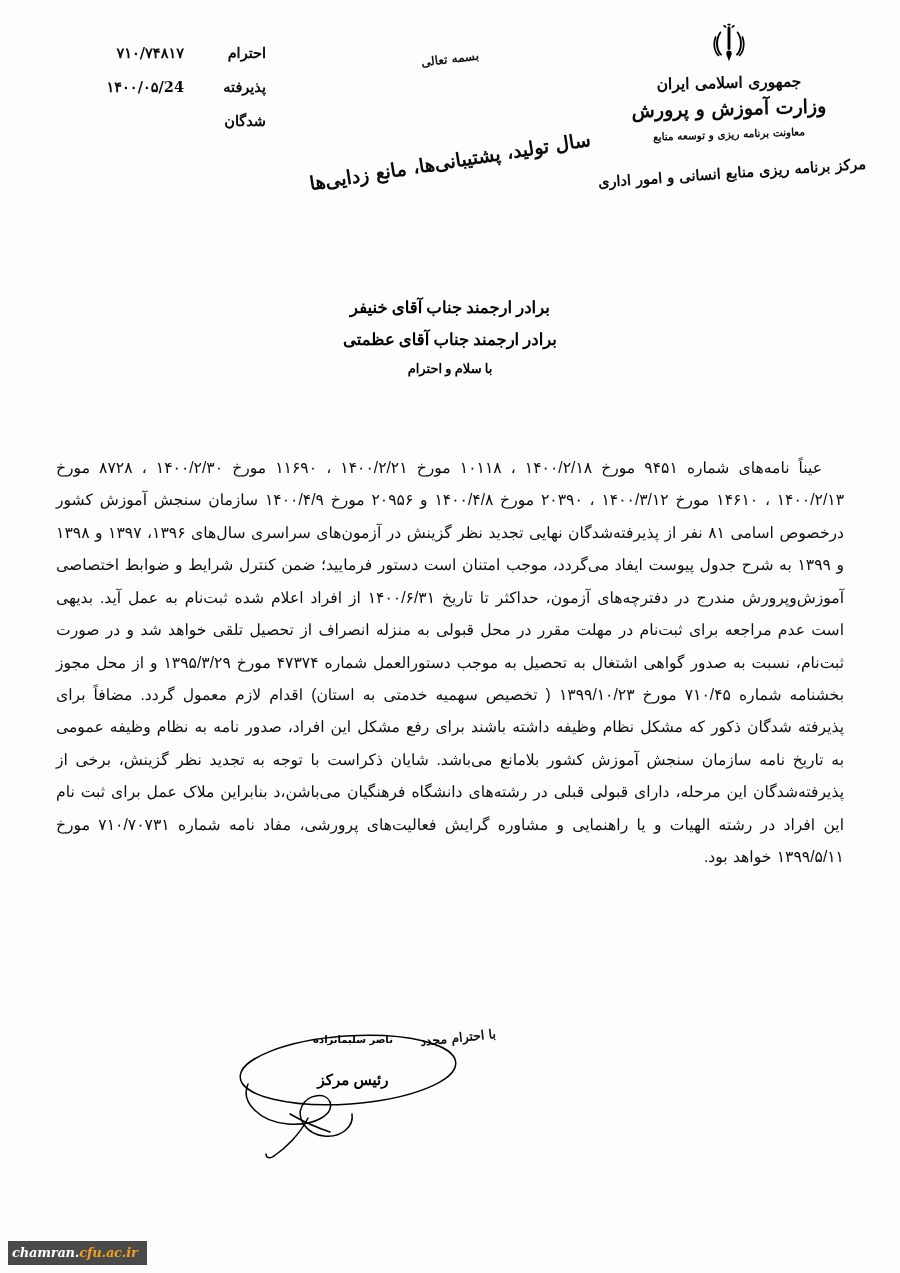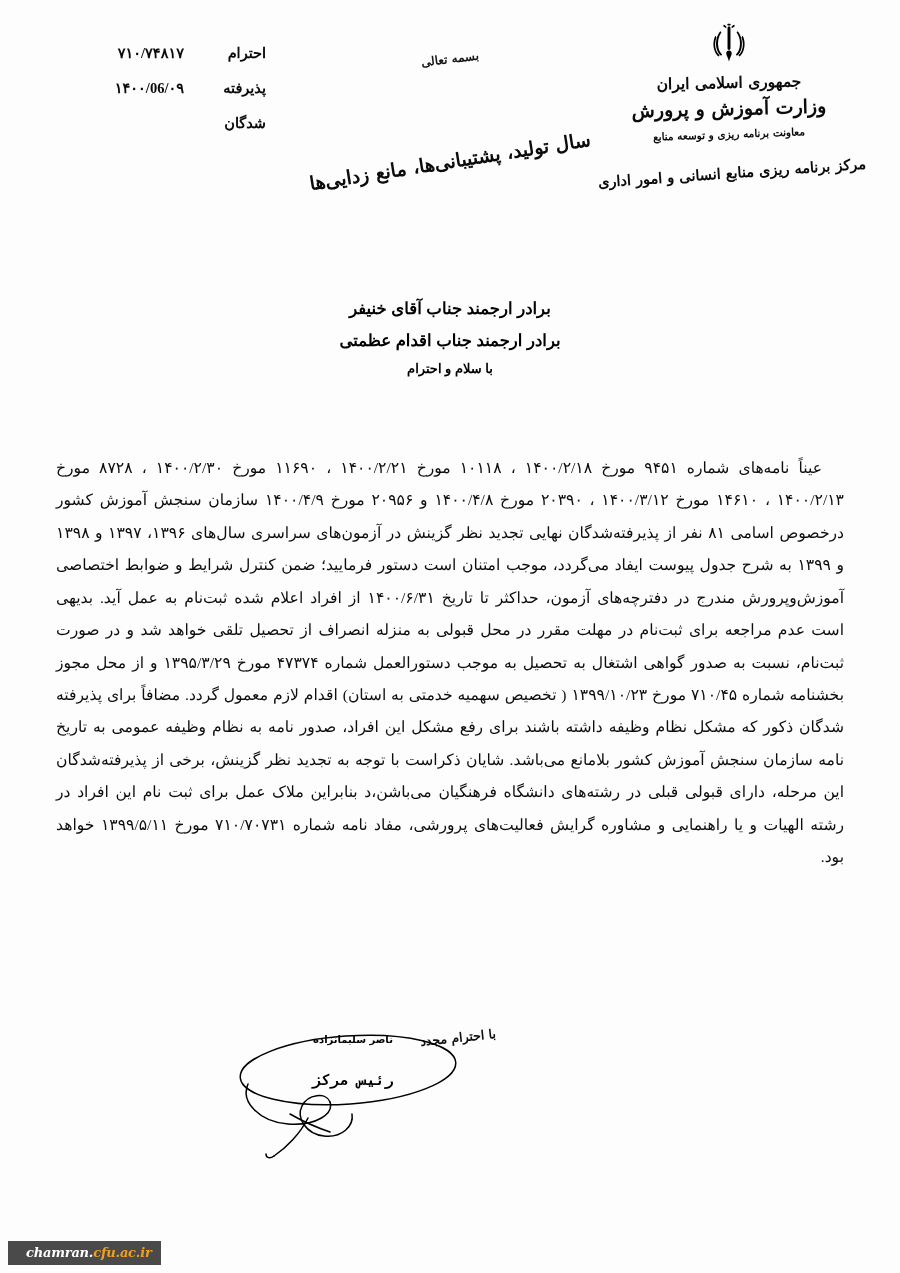--- a/index.html
+++ b/index.html
@@ -81,21 +81,20 @@
   .meta-label {
     width: 74px;
     text-align: right;
     letter-spacing: 0.5px;
   }
   .meta-value {
     text-align: right;
     padding-right: 8px;
     direction: ltr;
     unicode-bidi: embed;
-    font-family: Liberation Serif, serif;
   }
   .meta-row.single { display: block; text-align: right; }
   .meta-row.single .meta-label { width: auto; display: inline-block; }
 
   
   .basmala {
     position: absolute;
     top: 52px;
     left: 0; right: 0;
     margin: 0 auto;
@@ -125,39 +124,39 @@
   
   .addressee {
     position: absolute;
     top: 292px;
     right: 60px;
     left: 60px;
     text-align: center;
     direction: rtl;
   }
   .addr-line {
-    font-family: Liberation Sans, sans-serif;
+    font-family: Liberation Serif, serif;
     font-weight: 700;
     color: #000;
     line-height: 1.95;
     font-size: 15.5px;
   }
   .addr-name  { font-size: 16.5px; }
   .addr-title { font-size: 15px; }
   .addr-greet { font-size: 13px; }
 
   
   .body-text {
     position: absolute;
     top: 452px;
     right: 56px;
     left: 56px;
     direction: rtl;
     text-align: justify;
-    font-family: Liberation Serif, serif;
+    font-family: Liberation Sans, sans-serif;
     font-size: 15.6px;
     line-height: 2.08;
     color: #0d0d0d;
     word-spacing: 1px;
   }
   .body-text p { margin: 0; text-indent: 22px; }
 
   
   .sig-block {
     position: absolute;
@@ -187,21 +186,21 @@
     z-index: 3;
   }
   .sig-name {
     font-family: "DejaVu Sans", "Liberation Sans", sans-serif;
     font-weight: 700;
     font-size: 10px;
     color: #000;
     line-height: 1.1;
   }
   .sig-role {
-    font-family: Liberation Mono, monospace;
+    font-family: Liberation Sans, sans-serif;
     font-weight: 700;
     font-size: 15px;
     color: #000;
     margin-top: 26px;
     letter-spacing: 1px;
   }
   .sig-scribble {
     position: absolute;
     top: 0;
     left: 230px;
@@ -210,21 +209,21 @@
     z-index: 2;
     pointer-events: none;
   }
 
   
   .footer-stamp {
     position: absolute;
     left: 8px;
     bottom: 8px;
     background: #4a4a4a;
-    padding: 5px 9px 6px 18px;
+    padding: 5px 9px 6px 4px;
     direction: ltr;
     font-family: "DejaVu Serif", "Liberation Serif", serif;
     font-style: italic;
     font-weight: 700;
     font-size: 13px;
     letter-spacing: -0.2px;
     line-height: 1;
     white-space: nowrap;
   }
   .fs-a { color: #ffffff; }
@@ -261,31 +260,31 @@
 
     <div class="year-slogan">سال تولید، پشتیبانی‌ها، مانع زدایی‌ها</div>
 
     <div class="meta">
       <div class="meta-row">
         <span class="meta-label">احترام</span>
         <span class="meta-value">۷۱۰/۷۴۸۱۷</span>
       </div>
       <div class="meta-row">
         <span class="meta-label">پذیرفته</span>
-        <span class="meta-value">۱۴۰۰/06/۰۹</span>
+        <span class="meta-value">۱۴۰۰/۰۵/24</span>
       </div>
       <div class="meta-row single">
         <span class="meta-label">شدگان</span>
       </div>
     </div>
   </div>
 
   <div class="addressee">
     <div class="addr-line addr-name">برادر ارجمند جناب آقای خنیفر</div>
-    <div class="addr-line addr-name">برادر ارجمند جناب اقدام عظمتی</div>
+    <div class="addr-line addr-name">برادر ارجمند جناب آقای عظمتی</div>
     <div class="addr-line addr-greet">با سلام و احترام</div>
   </div>
 
   <div class="body-text">
     <p>عیناً نامه‌های شماره ۹۴۵۱ مورخ ۱۴۰۰/۲/۱۸ ، ۱۰۱۱۸ مورخ ۱۴۰۰/۲/۲۱ ، ۱۱۶۹۰ مورخ ۱۴۰۰/۲/۳۰ ، ۸۷۲۸ مورخ ۱۴۰۰/۲/۱۳ ، ۱۴۶۱۰ مورخ ۱۴۰۰/۳/۱۲ ، ۲۰۳۹۰ مورخ ۱۴۰۰/۴/۸ و ۲۰۹۵۶ مورخ ۱۴۰۰/۴/۹ سازمان سنجش آموزش کشور درخصوص اسامی ۸۱ نفر از پذیرفته‌شدگان نهایی تجدید نظر گزینش در آزمون‌های سراسری سال‌های ۱۳۹۶، ۱۳۹۷ و ۱۳۹۸ و ۱۳۹۹ به شرح جدول پیوست ایفاد می‌گردد، موجب امتنان است دستور فرمایید؛ ضمن کنترل شرایط و ضوابط اختصاصی آموزش‌وپرورش مندرج در دفترچه‌های آزمون، حداکثر تا تاریخ ۱۴۰۰/۶/۳۱ از افراد اعلام شده ثبت‌نام به عمل آید. بدیهی است عدم مراجعه برای ثبت‌نام در مهلت مقرر در محل قبولی به منزله انصراف از تحصیل تلقی خواهد شد و در صورت ثبت‌نام، نسبت به صدور گواهی اشتغال به تحصیل به موجب دستورالعمل شماره ۴۷۳۷۴ مورخ ۱۳۹۵/۳/۲۹ و از محل مجوز بخشنامه شماره ۷۱۰/۴۵ مورخ ۱۳۹۹/۱۰/۲۳ ( تخصیص سهمیه خدمتی به استان) اقدام لازم معمول گردد. مضافاً برای پذیرفته شدگان ذکور که مشکل نظام وظیفه داشته باشند برای رفع مشکل این افراد، صدور نامه به نظام وظیفه عمومی به تاریخ نامه سازمان سنجش آموزش کشور بلامانع می‌باشد. شایان ذکراست با توجه به تجدید نظر گزینش، برخی از پذیرفته‌شدگان این مرحله، دارای قبولی قبلی در رشته‌های دانشگاه فرهنگیان می‌باشن،د بنابراین ملاک عمل برای ثبت نام این افراد در رشته الهیات و یا راهنمایی و مشاوره گرایش فعالیت‌های پرورشی، مفاد نامه شماره ۷۱۰/۷۰۷۳۱ مورخ ۱۳۹۹/۵/۱۱ خواهد بود.</p>
   </div>
 
   <div class="sig-block">
     <div class="sig-regards">با احترام مجدد</div>
 

